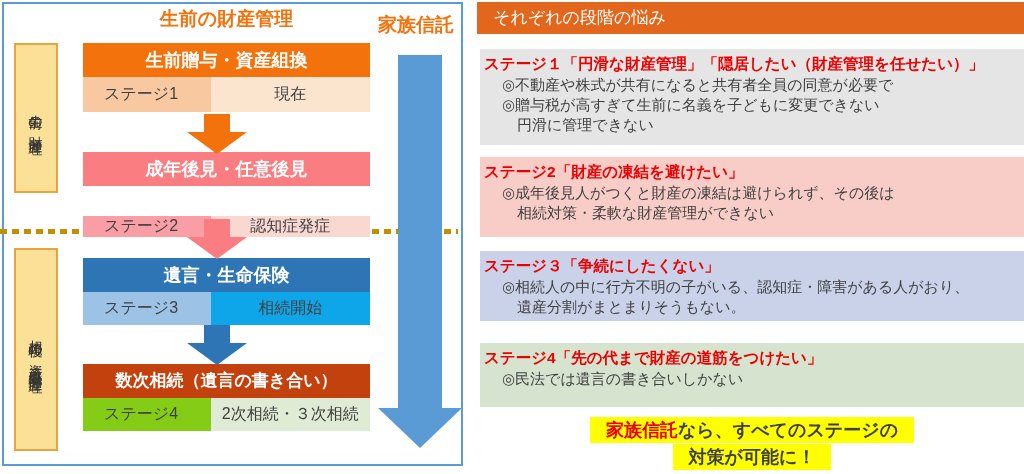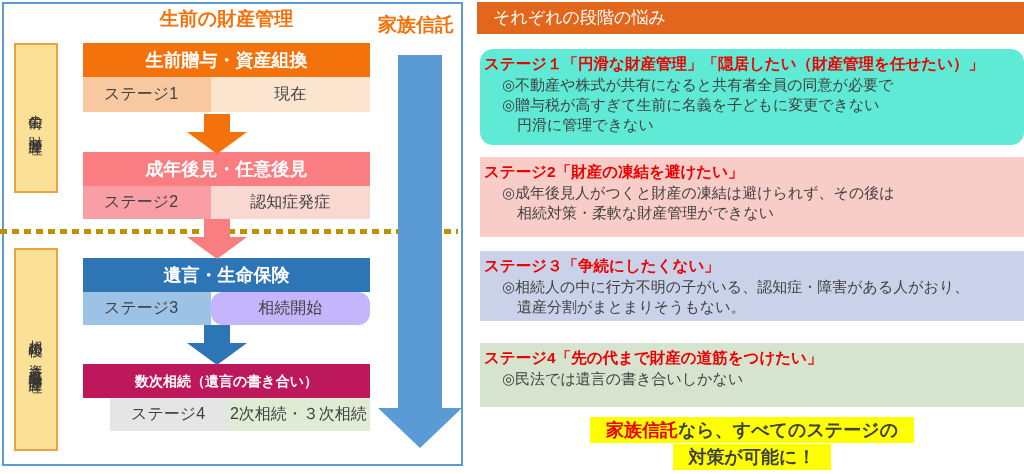--- a/index.html
+++ b/index.html
@@ -16,39 +16,39 @@
   .vlabel span{writing-mode:vertical-rl;text-orientation:upright;font-size:14px;color:#333;letter-spacing:2px;line-height:1;}
   .vlabel1{top:43px;height:150px;}
   .vlabel2{top:248px;height:203px;}
 
   .sbox{left:83px;width:287px;z-index:4;}
   .sbox .hd{height:34px;line-height:34px;text-align:center;color:#fff;font-size:18px;font-weight:bold;}
   .sbox .row{display:flex;}
   .sbox .cell-l{width:115px;font-size:16px;color:#404040;padding-left:21px;display:flex;align-items:center;}
   .sbox .cell-r{width:172px;font-size:16px;color:#404040;display:flex;align-items:center;justify-content:center;}
   .box1{top:43px;}  .box1 .hd{background:#F4720B;} .box1 .row{height:35px;} .box1 .cell-l{background:#F8C9A0;} .box1 .cell-r{background:#FCE5CE;}
-  .box2{top:152px;} .box2 .hd{background:#F97D81;} .box2 .row{height:33px;} .box2 .cell-l{background:#FA9EA6;} .box2 .cell-r{background:#FAD8D2;}
-  .box3{top:258px;} .box3 .hd{background:#2E75B6;} .box3 .row{height:33px;} .box3 .cell-l{background:#9CC3E6;} .box3 .cell-r{background:#c4b5fd;border-radius:12px;}
-  .box4{top:364px;} .box4 .hd{background:#be185d;font-size:14px;} .box4 .row{height:33px;} .box4 .cell-l{background:#e5e5e5;margin-left:27px;} .box4 .cell-r{background:#DFEBD5;}
+  .box2{top:152px;} .box2 .hd{background:#F97D81;} .box2 .row{height:51px;align-items:flex-end;} .box2 .cell-l{background:#FA9EA6;} .box2 .cell-r{background:#FAD8D2;}
+  .box3{top:258px;} .box3 .hd{background:#2E75B6;} .box3 .row{height:33px;} .box3 .cell-l{background:#9CC3E6;} .box3 .cell-r{background:#0ea5e9;}
+  .box4{top:364px;} .box4 .hd{background:#c2410c;font-size:17px;font-family:Liberation Serif, serif;} .box4 .row{height:33px;} .box4 .cell-l{background:#84cc16;} .box4 .cell-r{background:#DFEBD5;}
 
   .barrow-stem{width:26px;left:204px;height:18px;z-index:5;}
   .barrow-head{left:187px;width:0;height:0;border-left:30px solid transparent;border-right:30px solid transparent;z-index:5;}
   .a1s{top:114px;background:#F4720B;} .a1h{top:132px;border-top:22px solid #F4720B;}
   .a2s{top:219px;background:#F97D81;} .a2h{top:237px;border-top:22px solid #F97D81;}
   .a3s{top:325px;background:#2E75B6;} .a3h{top:343px;border-top:22px solid #2E75B6;}
 
   .dotline{left:0;top:229px;width:458px;height:5px;z-index:2;
     background:repeating-linear-gradient(90deg,#BF9000 0 7px,rgba(0,0,0,0) 7px 12px);}
   .bigarrow-shaft{left:398px;top:55px;width:44px;height:353px;background:#5B9BD5;z-index:3;}
   .bigarrow-head{left:378px;top:408px;width:0;height:0;border-left:42px solid transparent;border-right:42px solid transparent;border-top:40px solid #5B9BD5;z-index:3;}
 
   
   .rheader{left:477px;top:2px;width:547px;height:32px;background:#E2661C;color:#fff;font-size:17px;line-height:32px;padding-left:16px;}
   .wbox{left:480px;width:544px;padding-top:3px;}
-  .wbox1{top:49px;height:96px;background:#5eead4;border-radius:13px;}
+  .wbox1{top:49px;height:96px;background:#e5e5e5;}
   .wbox2{top:157px;height:80px;background:#F8CCC7;}
   .wbox3{top:251px;height:70px;background:#C9D2E8;}
   .wbox4{top:343px;height:64px;background:#D6E3CF;}
   .wtitle{color:#ED0000;font-weight:bold;font-size:15.5px;line-height:21px;padding:1px 2px 1px 4px;white-space:nowrap;}
   .wline{font-size:15px;color:#404040;line-height:20px;padding-left:22px;white-space:nowrap;}
   .wline.cont{padding-left:37px;}
 
   .conclusion{left:480px;top:417px;width:544px;display:flex;flex-direction:column;align-items:center;}
   .ytag{background:#FFFF00;font-size:18px;font-weight:bold;color:#3F3F3F;line-height:26px;padding:0 16px;margin-bottom:1px;white-space:nowrap;}
   .ytag .brand{color:#ED0000;}

